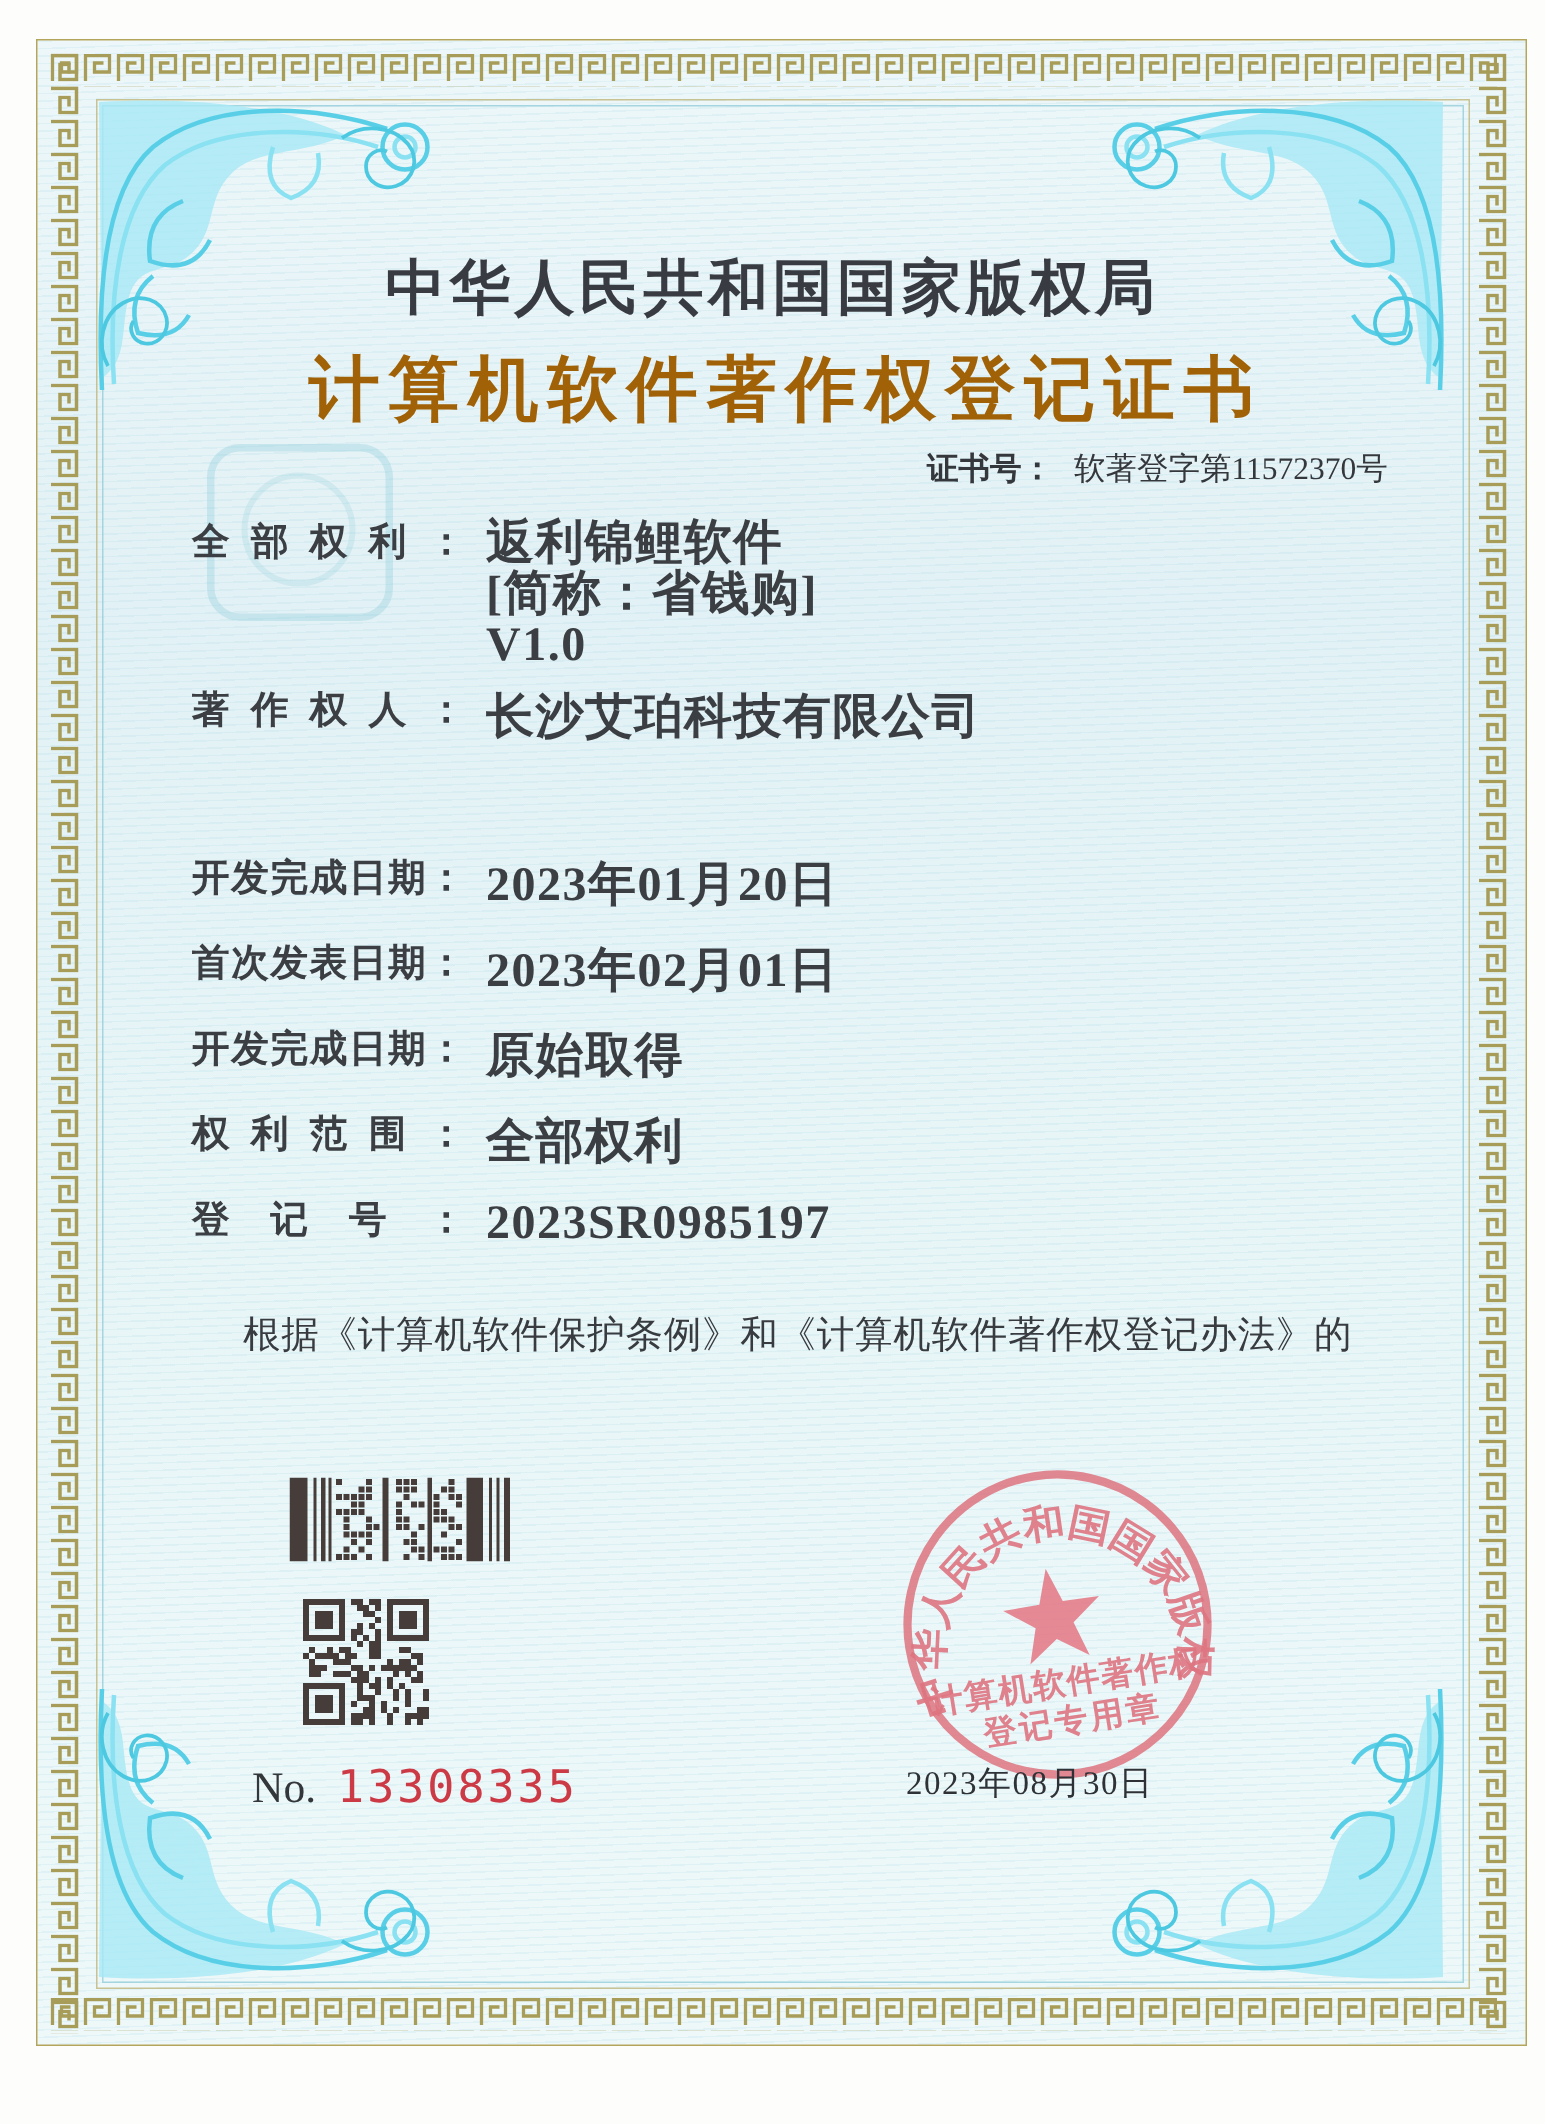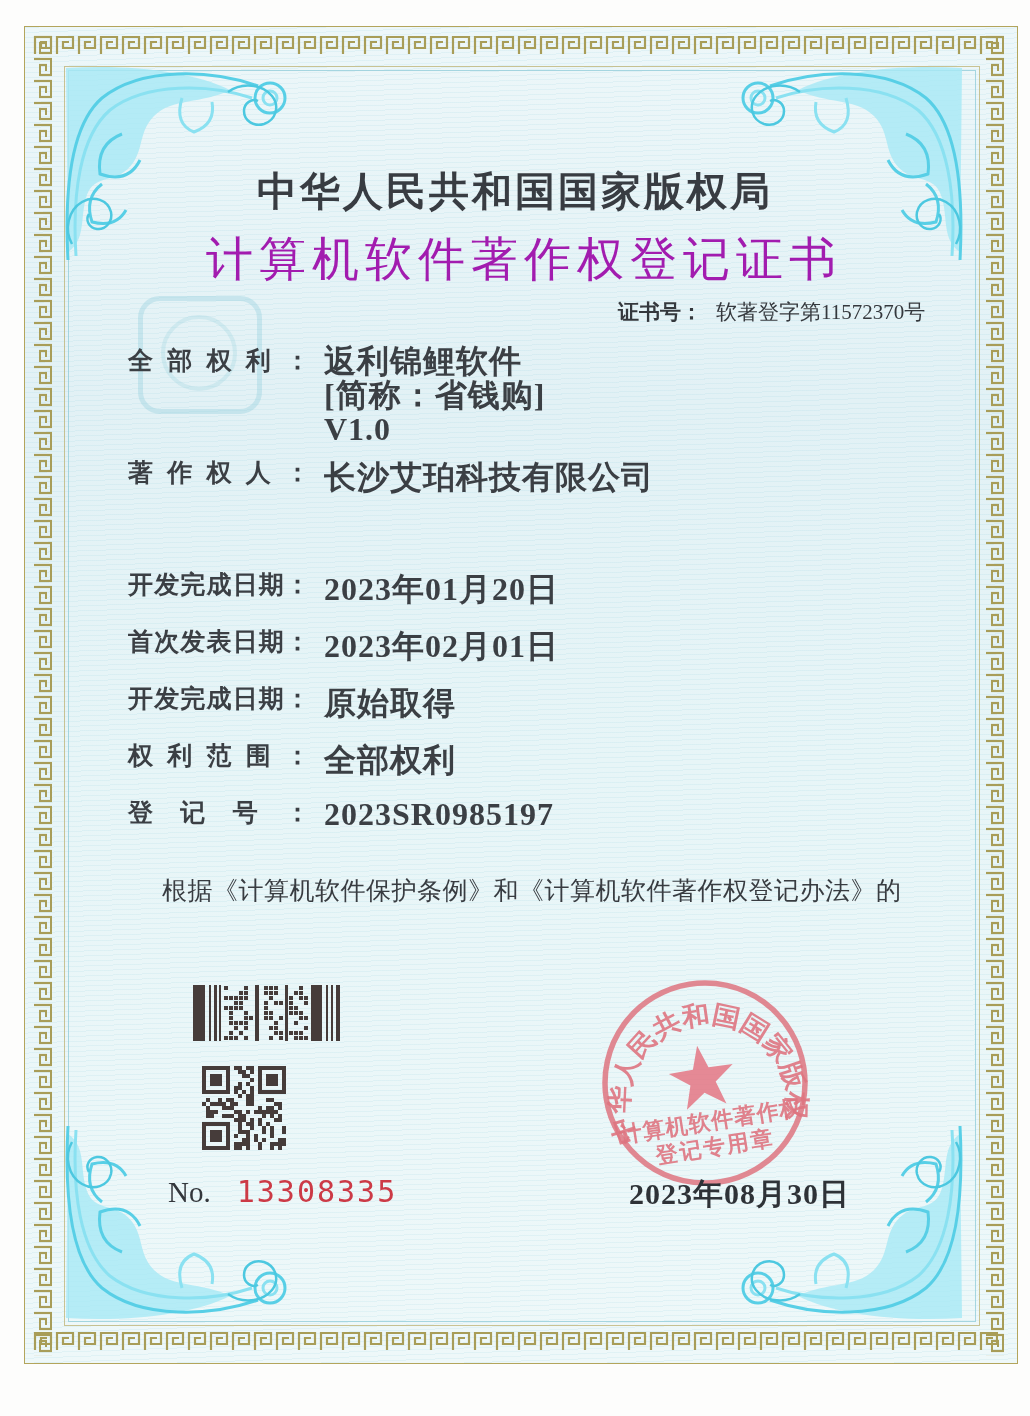--- a/index.html
+++ b/index.html
@@ -41,21 +41,21 @@
     content:"";position:absolute;left:18px;top:14px;width:68px;height:68px;
     border:4px solid rgba(130,200,215,.22);border-radius:50%;
   }
   
   .authority{
     position:absolute;left:60px;right:60px;top:164px;text-align:center;
     font-size:40px;font-weight:700;letter-spacing:3px;color:#383c42;
   }
   .cert-title{
     position:absolute;left:60px;right:42px;top:228px;text-align:center;
-    font-size:47px;font-weight:400;letter-spacing:6px;color:#a21caf;
+    font-size:47px;font-weight:700;letter-spacing:6px;color:#a16207;
   }
   .certno-row{position:absolute;left:618px;top:298px;font-size:21px;color:#34383d;white-space:nowrap;}
   .certno-label{font-weight:700;margin-right:14px;}
   
   .row{position:absolute;left:128px;white-space:nowrap;}
   .f-label{
     display:inline-block;width:182px;font-size:25px;font-weight:700;color:#3b3f44;
     text-align:justify;text-align-last:justify;vertical-align:top;
   }
   .f-value{
@@ -72,23 +72,23 @@
   .r-reg{top:796px;}
   
   .paragraph{position:absolute;left:112px;width:830px;top:862px;font-size:25px;color:#383c41;font-weight:500;}
   .paragraph .pline{line-height:58px;letter-spacing:.5px;}
   .paragraph .pline:first-child{text-indent:50px;}
   
   .barcode{position:absolute;left:193px;top:985px;width:150px;height:56px;}
   .qrcode{position:absolute;left:202px;top:1066px;width:84px;height:84px;}
   
   .no-row{position:absolute;left:168px;top:1174px;font-size:29px;white-space:nowrap;}
-  .no-label{color:#33373c;margin-right:26px;}
+  .no-label{color:#33373c;margin-right:14px;}
   .no-value{color:#cc3a46;font-family:"DejaVu Sans Mono","Liberation Mono",monospace;font-size:30px;letter-spacing:2px;}
-  .issue-date{position:absolute;left:604px;top:1174px;font-size:30px;font-weight:700;color:#2e3237;letter-spacing:1px;z-index:5;margin-left:25px;}
+  .issue-date{position:absolute;left:604px;top:1174px;font-size:22px;font-weight:400;color:#2e3237;letter-spacing:1px;z-index:5;}
   
   .stamp{position:absolute;left:585px;top:963px;width:240px;height:240px;z-index:4;opacity:.88;}
 </style>
 </head>
 <body>
 
 <div class="cert-bg"></div>
 
 <div class="outer-line"></div>
 

